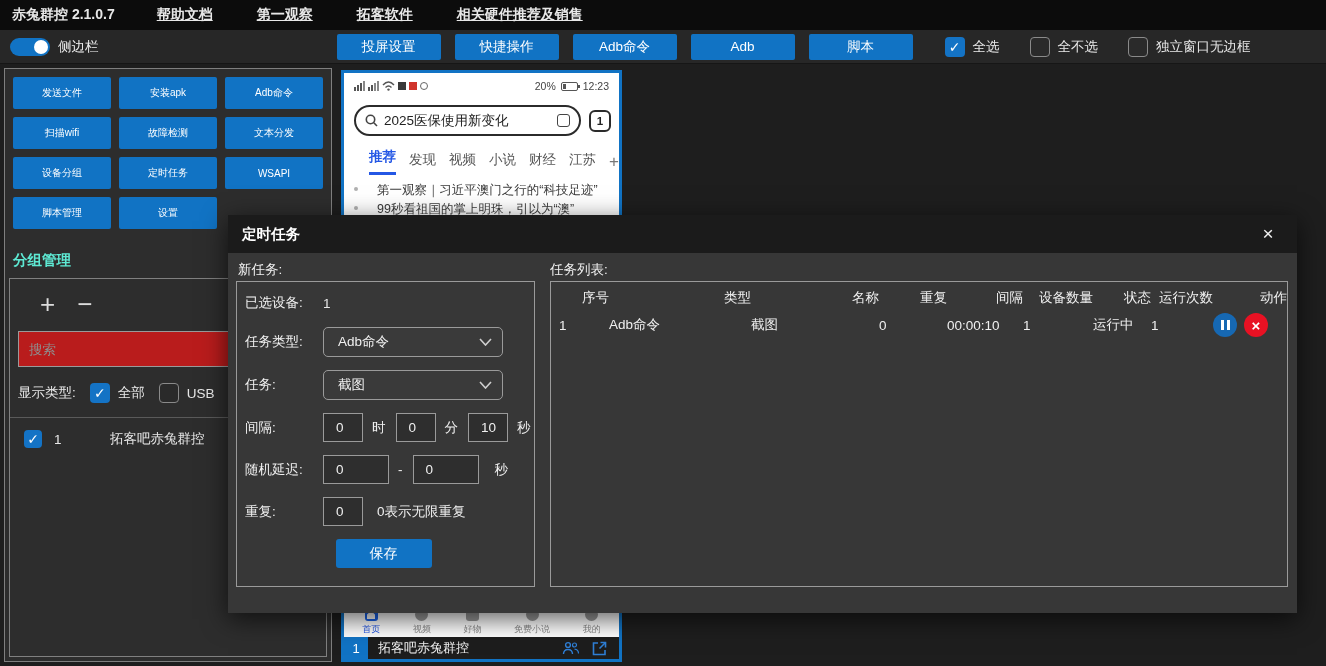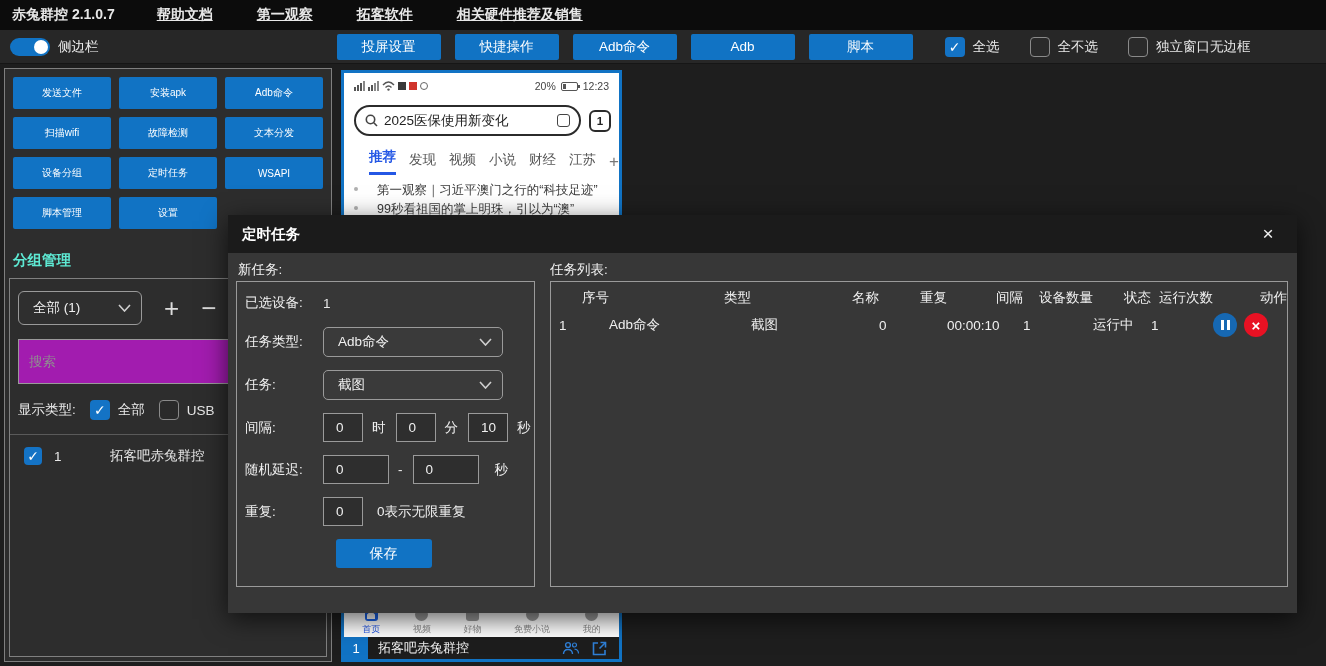--- a/index.html
+++ b/index.html
@@ -41,21 +41,21 @@
   .sb-heading { font-weight:bold; font-size:14.5px; color:#5eead4; margin:14px 0 8px 8px; }
   .sb-box { flex:1; border:1px solid #808080; margin:0 4px 4px 4px;
     display:flex; flex-direction:column; }
   .sb-row1 { display:flex; align-items:center; padding:12px 10px 0 8px; gap:0; }
   .select { background:#2f2f2f; border:1px solid #9a9a9a; border-radius:6px;
     height:34px; display:flex; align-items:center; justify-content:space-between;
     padding:0 10px 0 14px; color:#f0f0f0; cursor:pointer; }
   .sb-row1 .select { width:124px; }
   .sb-plusminus { color:#dcdcdc; font-size:26px; font-weight:300; line-height:1;
     margin-left:22px; cursor:pointer; }
-  .sb-search { margin:14px 8px 0 8px; height:45px; background:#a21caf;
+  .sb-search { margin:14px 8px 0 8px; height:36px; background:#b91c1c;
     border:1px solid #9a9a9a; color:#e8e8e8; padding:4px 10px; font-size:13.5px;
     font-family:inherit; }
   .sb-search::placeholder { color:#8f8f8f; }
   .sb-display { display:flex; align-items:center; gap:14px; margin:16px 8px 0 8px; }
   .sb-display .lbl { color:#e8e8e8; }
   .sb-divider { border-top:1px solid #5a5a5a; margin-top:14px; }
   .device-row { display:flex; align-items:center; padding:12px 10px 0 14px; gap:12px; }
   .device-row .checkbox { width:18px; height:18px; }
   .device-row .dev-index { width:44px; }
   
@@ -197,26 +197,20 @@
     <button class="btn-blue">文本分发</button>
     <button class="btn-blue">设备分组</button>
     <button class="btn-blue">定时任务</button>
     <button class="btn-blue">WSAPI</button>
     <button class="btn-blue">脚本管理</button>
     <button class="btn-blue">设置</button>
   </div>
   <div class="sb-heading">分组管理</div>
   <div class="sb-box">
     <div class="sb-row1">
-      <div class="select">
-        <span>全部 (1)</span>
-        <svg class="chev" width="13" height="8" viewBox="0 0 13 8">
-            <polyline points="1,1 6.5,7 12,1" fill="none" stroke="#cfcfcf" stroke-width="1.6"></polyline>
-          </svg>
-      </div>
       <span class="sb-plusminus">+</span>
       <span class="sb-plusminus">−</span>
     </div>
     <input class="sb-search" placeholder="搜索" style="">
     <div class="sb-display">
       <span class="lbl">显示类型:</span>
       <span class="check-row">
         <span class="checkbox checked">✓</span>
         <span>全部</span>
       </span>

